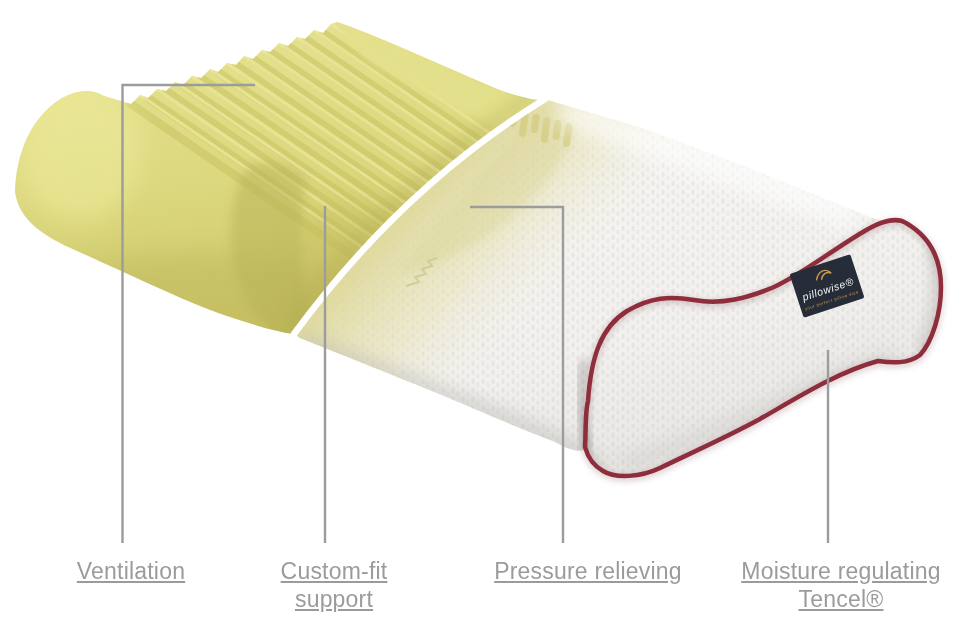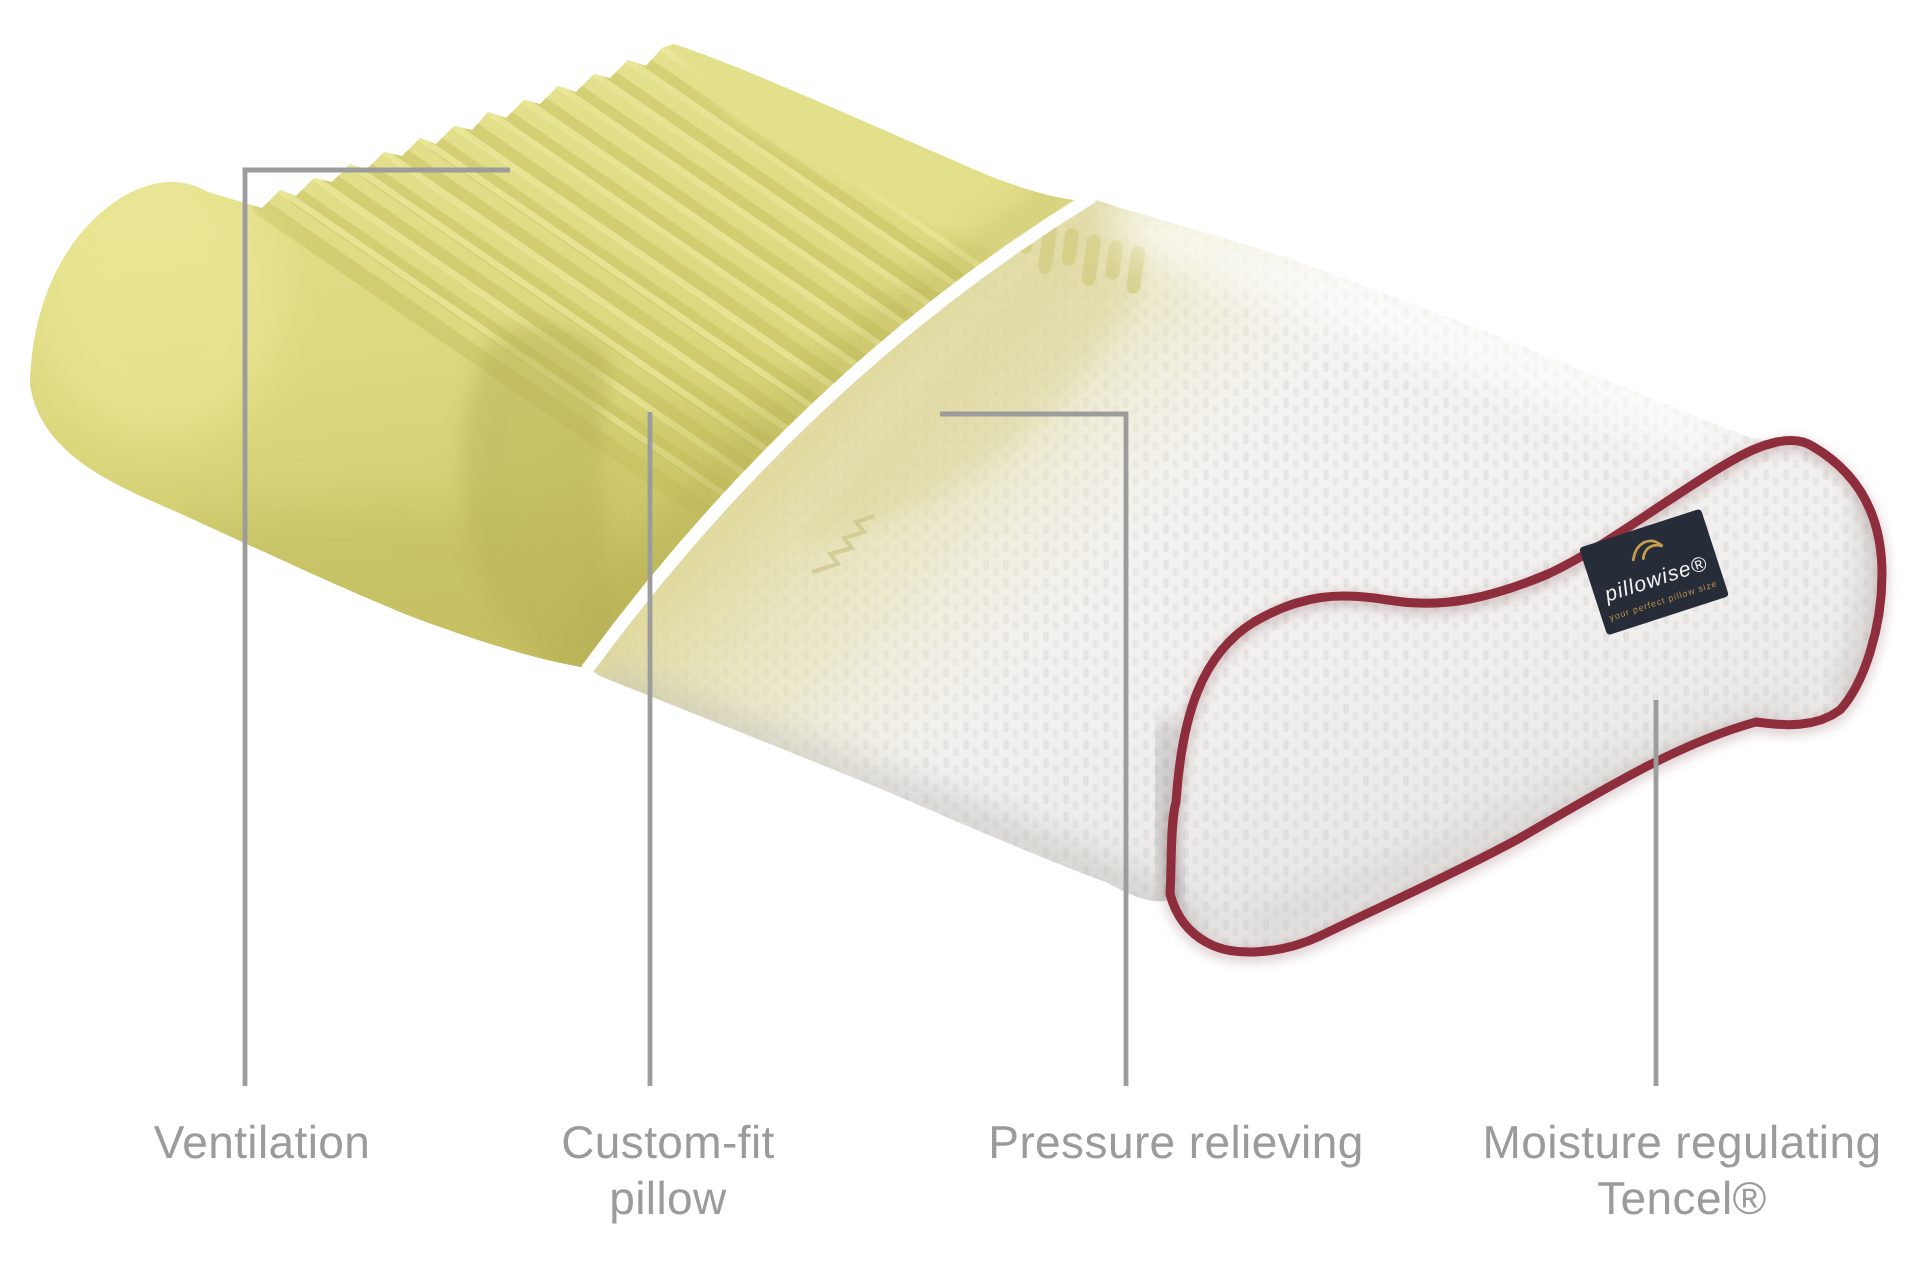--- a/index.html
+++ b/index.html
@@ -4,21 +4,21 @@
 <style>
   html,body{margin:0;padding:0;background:#ffffff;}
   .stage{
     position:relative;width:959px;height:639px;background:#ffffff;overflow:hidden;
     font-family:"Liberation Sans", sans-serif;
   }
   .stage svg{position:absolute;left:0;top:0;}
   .callout-label{
     position:absolute;top:557px;width:260px;transform:translateX(-50%);
     text-align:center;color:#9b9b9b;font-size:23px;line-height:28px;
-    letter-spacing:0.2px;font-weight:400;
+    letter-spacing:0.2px;font-weight:400;text-decoration:underline;
   }
   .callout-label span{display:block;}
 </style>
 </head>
 <body>
 
 <div class="stage">
 
 <svg width="959" height="639" viewBox="0 0 959 639" aria-hidden="true">
   <defs>
@@ -176,21 +176,21 @@
     <path d="M470,207 L563,207 L563,543"></path>
     <path d="M828,350 L828,543"></path>
   </g>
 </svg>
 
   <div class="callout-label" style="left:131px">
     <span>Ventilation</span>
   </div>
   <div class="callout-label" style="left:334px">
     <span>Custom-fit</span>
-    <span>pillow</span>
+    <span>support</span>
   </div>
   <div class="callout-label" style="left:588px">
     <span>Pressure relieving</span>
   </div>
   <div class="callout-label" style="left:841px">
     <span>Moisture regulating</span>
     <span>Tencel®</span>
   </div>
 </div>
 

